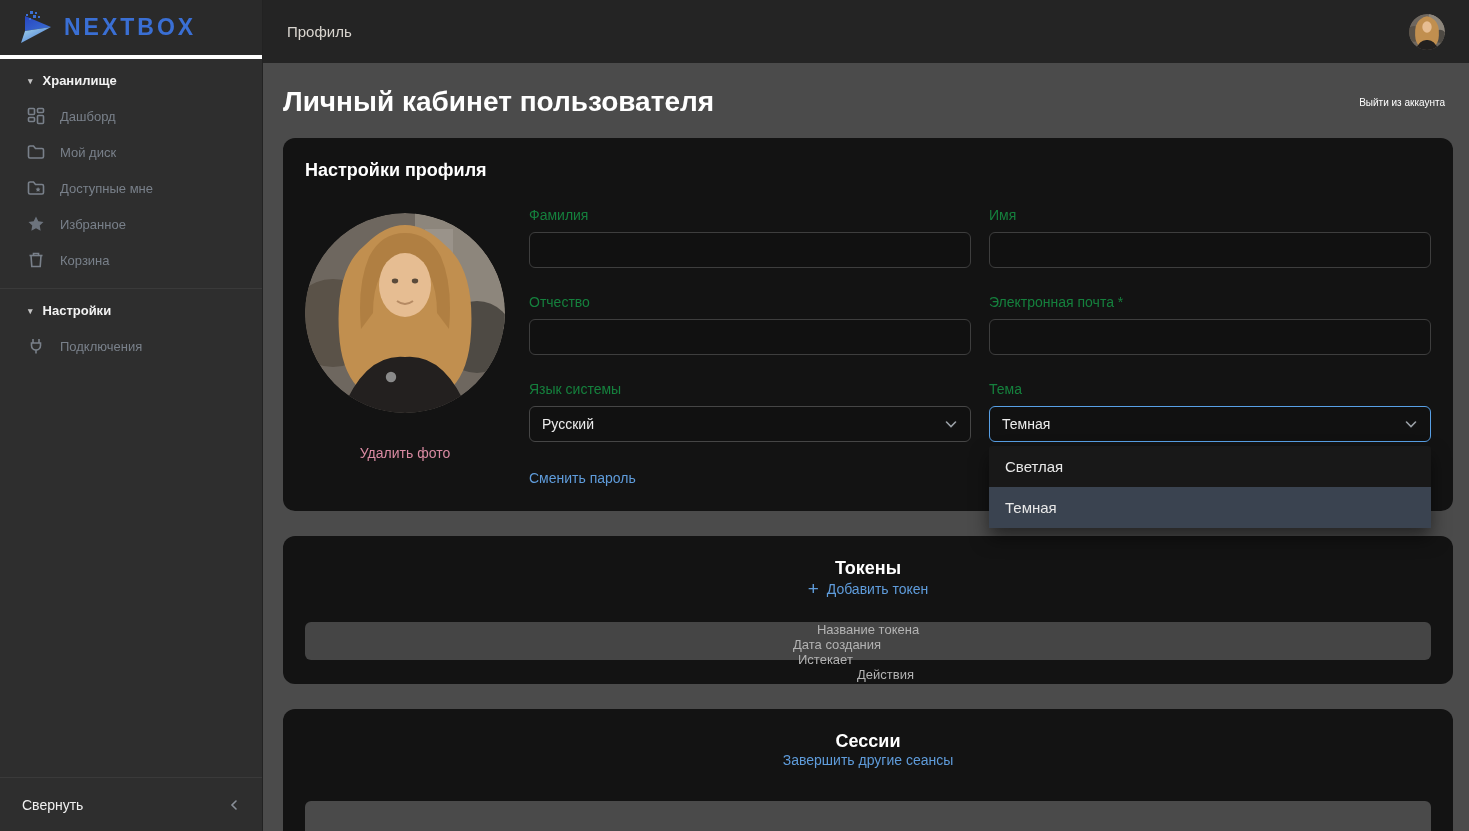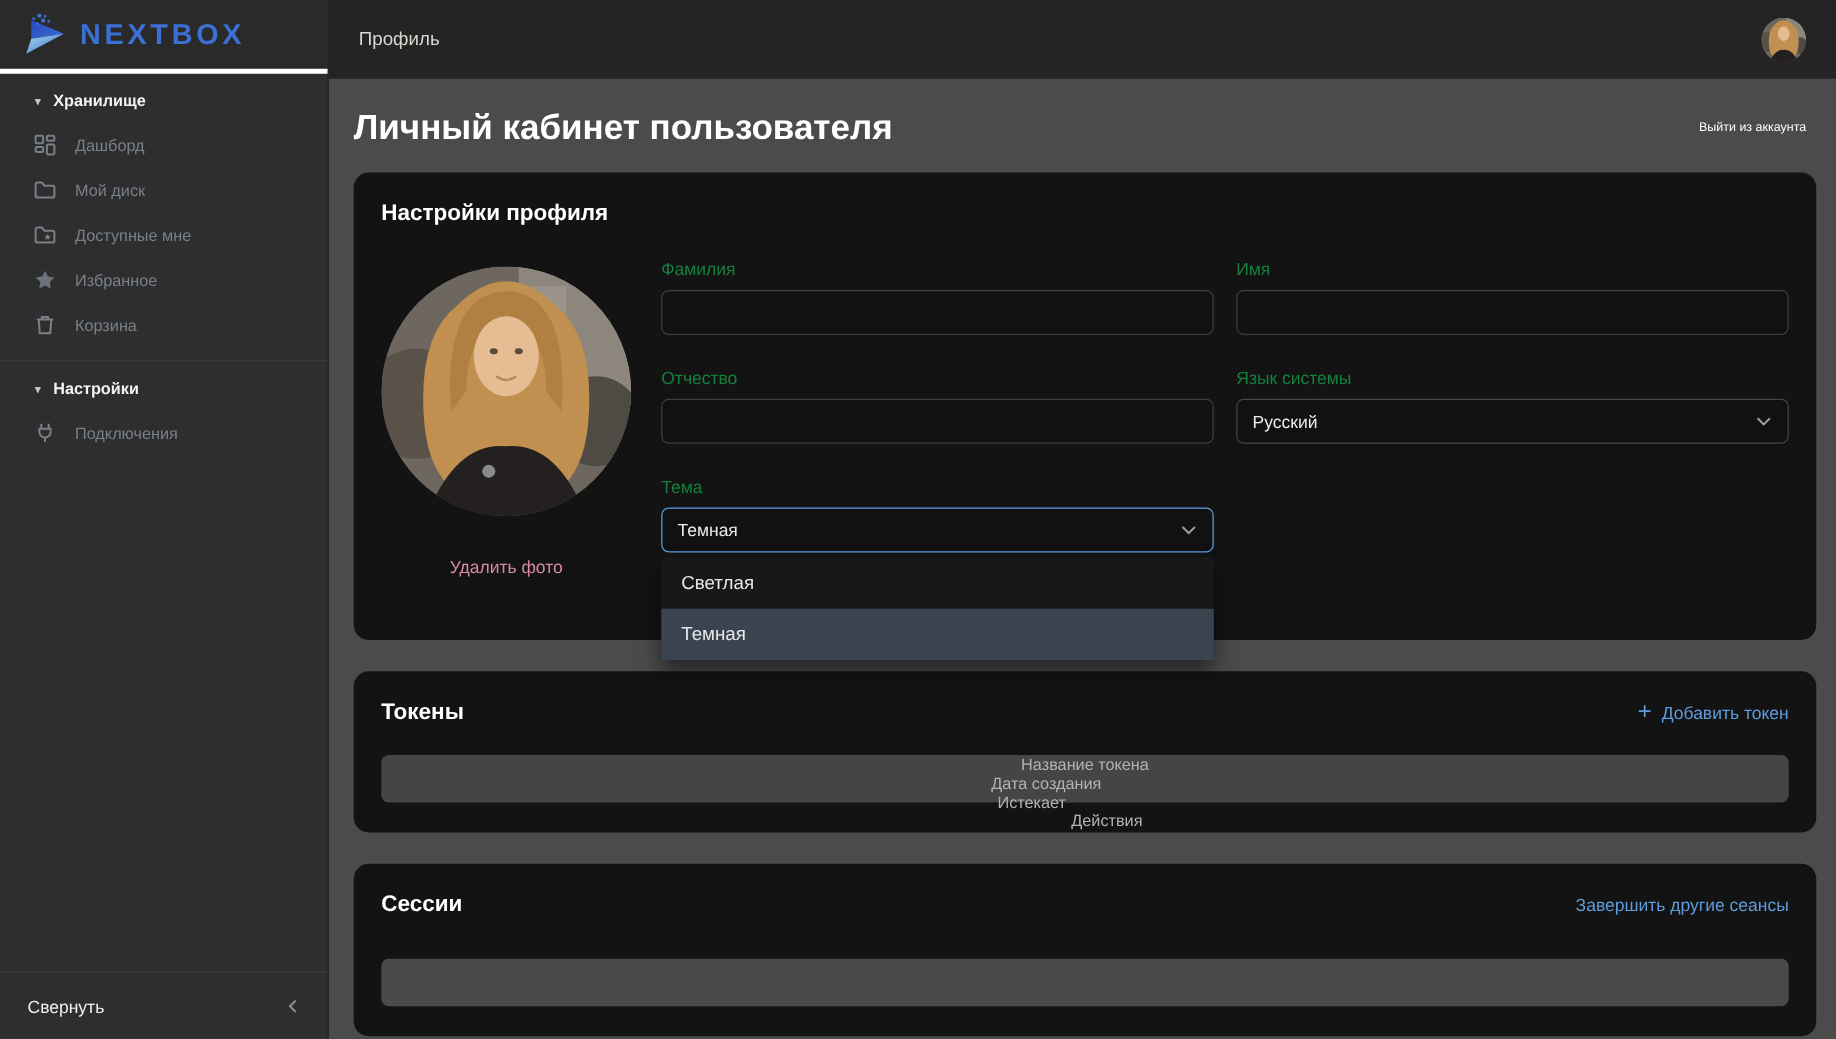--- a/index.html
+++ b/index.html
@@ -100,21 +100,21 @@
     box-shadow:0 10px 18px rgba(0,0,0,0.5);
   }
   .dd-option {
     height:41px; display:flex; align-items:center; padding:0 16px;
     font-size:15px; color:#e8e8e8; cursor:pointer;
   }
   .dd-option.selected { background:#3a4350; }
   .change-pass { margin-top:2px; font-size:14px; color:#5f9cdb; cursor:pointer; display:inline-block; }
 
   
-  .card-head-row { display:flex; align-items:center; justify-content:space-between; }
+  .card-head-row { display:flex; align-items:center; justify-content:space-between;flex-direction:column; }
   .blue-link { font-size:14px; color:#5f9cdb; cursor:pointer; display:flex; align-items:center; gap:8px; }
   .plus { font-size:19px; line-height:1; font-weight:400; }
   .table-head {
     margin-top:24px; height:38px; background:#454545; border-radius:6px;
     display:flex; align-items:center; padding:0 18px;
     font-size:13px; color:#b3b3b3;flex-direction:column;
   }
   .col-name { flex:1; }
   .col-created { width:150px; }
   .col-expires { width:140px; }
@@ -310,20 +310,24 @@
           </div>
           <div class="field">
             <label>Имя</label>
             <input class="txt" type="text" value="" style="">
           </div>
           <div class="field">
             <label>Отчество</label>
             <input class="txt" type="text" value="" style="">
           </div>
           <div class="field">
+            <label>Электронная почта *</label>
+            <input class="txt" type="text" value="" style="">
+          </div>
+          <div class="field">
             <label>Язык системы</label>
             <div class="select">
               <span class="val">Русский</span>
               <span>
                 <svg width="14" height="14" viewBox="0 0 14 14" fill="none" stroke="#9aa0a6" stroke-width="1.6" stroke-linecap="round">
                     <path d="M2.5 5 L7 9.5 L11.5 5"></path>
                   </svg>
               </span>
             </div>
           </div>

